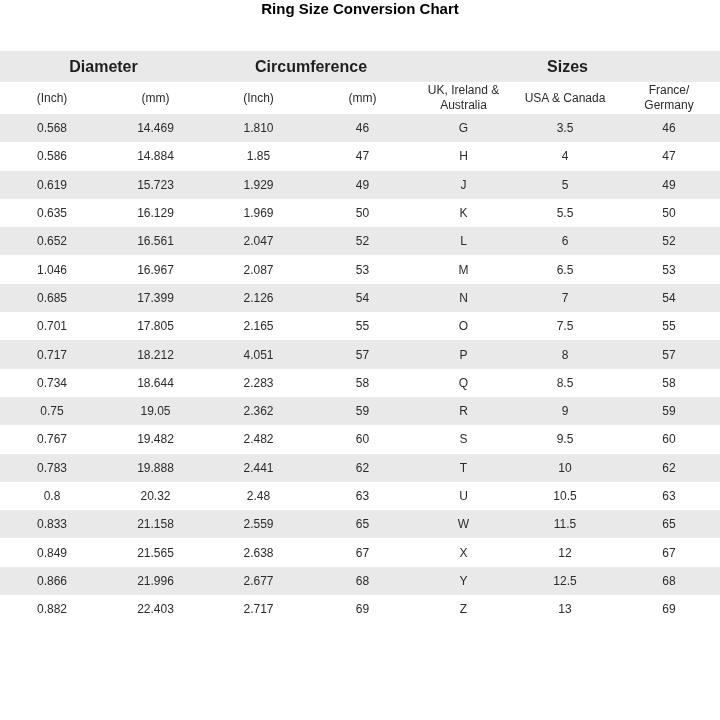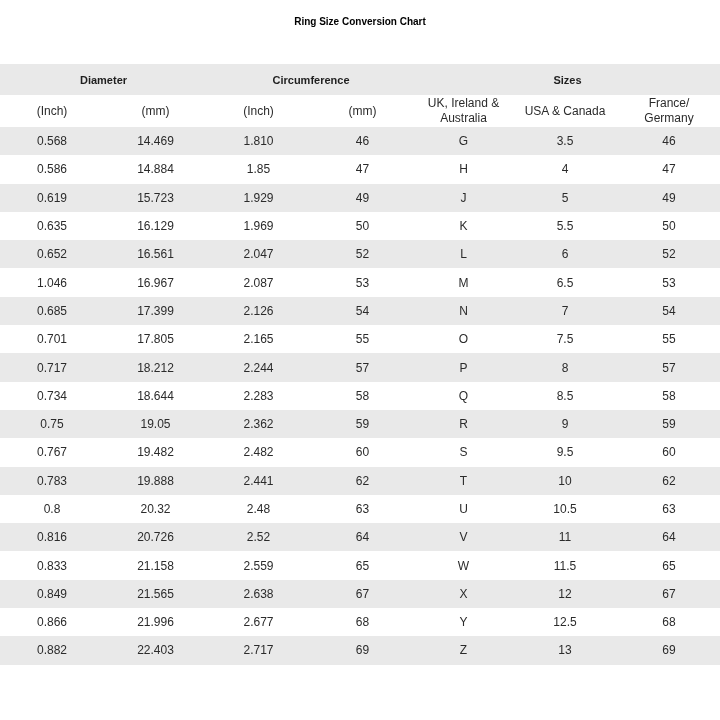--- a/index.html
+++ b/index.html
@@ -4,37 +4,36 @@
 <style>
   * { box-sizing: border-box; margin: 0; padding: 0; }
   html, body {
     width: 720px;
     height: 720px;
     background: #ffffff;
     font-family: "Liberation Sans", sans-serif;
     overflow: hidden;
   }
   .page-title {
-    padding-top: 13px;
-    text-align: center;
-    font-size: 10px;
+    text-align: center;
+    font-size: 15px;
     line-height: 18px;
     font-weight: bold;
     color: #000000;
   }
   table.ring-table {
     margin-top: 33px;
     width: 720px;
     border-collapse: collapse;
     table-layout: fixed;
   }
   tr.group-row { height: 31px; }
   tr.group-row th {
     background: #e9e9e9;
-    font-size: 11px;
+    font-size: 16px;
     font-weight: bold;
     color: #1f1f1f;
     text-align: center;
     vertical-align: middle;
     margin-left: 32px;
   }
   tr.sub-row { height: 32px; background: #ffffff; }
   tr.sub-row th {
     font-size: 12px;
     font-weight: normal;
@@ -156,21 +155,21 @@
           <td>17.805</td>
           <td>2.165</td>
           <td>55</td>
           <td>O</td>
           <td>7.5</td>
           <td>55</td>
         </tr>
         <tr>
           <td>0.717</td>
           <td>18.212</td>
-          <td>2.244</td>
+          <td>4.051</td>
           <td>57</td>
           <td>P</td>
           <td>8</td>
           <td>57</td>
         </tr>
         <tr>
           <td>0.734</td>
           <td>18.644</td>
           <td>2.283</td>
           <td>58</td>
@@ -208,29 +207,20 @@
         <tr>
           <td>0.8</td>
           <td>20.32</td>
           <td>2.48</td>
           <td>63</td>
           <td>U</td>
           <td>10.5</td>
           <td>63</td>
         </tr>
         <tr>
-          <td>0.816</td>
-          <td>20.726</td>
-          <td>2.52</td>
-          <td>64</td>
-          <td>V</td>
-          <td>11</td>
-          <td>64</td>
-        </tr>
-        <tr>
           <td>0.833</td>
           <td>21.158</td>
           <td>2.559</td>
           <td>65</td>
           <td>W</td>
           <td>11.5</td>
           <td>65</td>
         </tr>
         <tr>
           <td>0.849</td>

